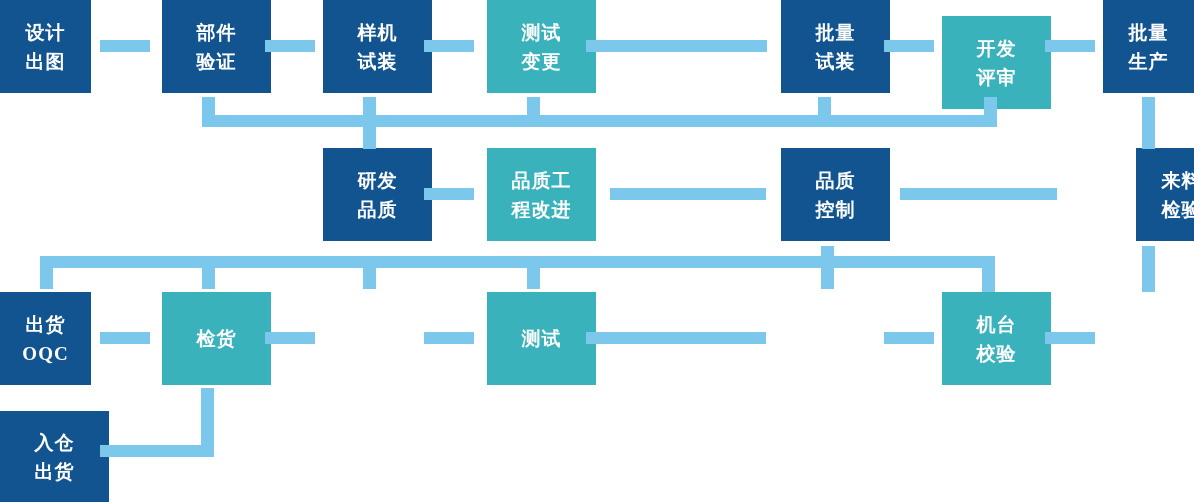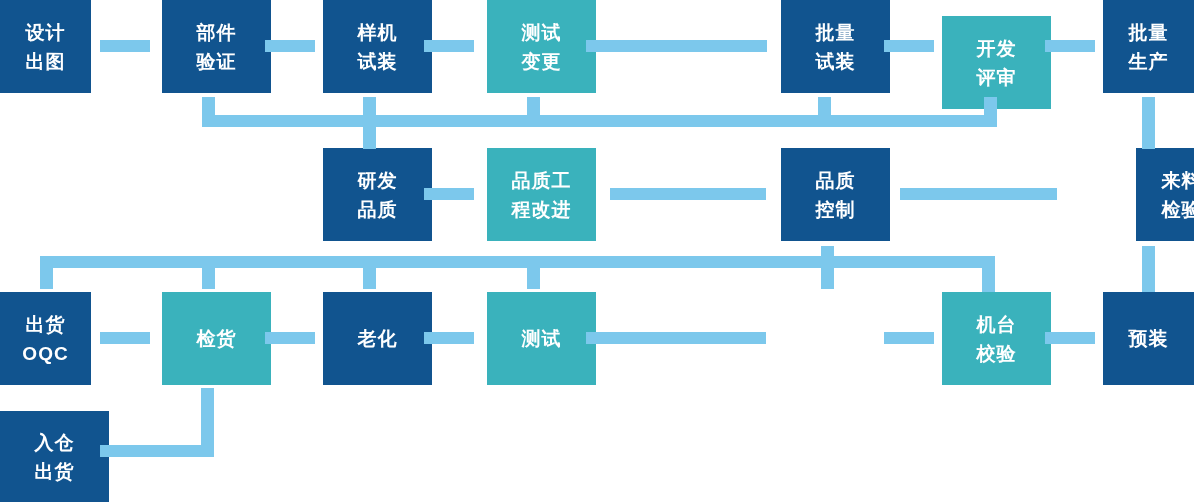--- a/index.html
+++ b/index.html
@@ -1,21 +1,21 @@
 <!DOCTYPE html>
 <html style="--dark: #11548F; --teal: #3AB2BC; --connector: #7CC8EC; --node-text: #FFFFFF; --background: #FFFFFF;"><head>
 <meta charset="utf-8">
 <style>
   :root{
     --dark:#11548F; --teal:#3AB2BC; --connector:#7CC8EC; --node-text:#FFFFFF; --background:#FFFFFF;
   }
   html,body{margin:0;padding:0;background:var(--background);}
   .canvas{
     position:relative;width:1194px;height:502px;overflow:hidden;background:var(--background);
-    font-family:Liberation Sans, sans-serif;
+    font-family:Liberation Serif, serif;
   }
   .node{
     position:absolute;width:109px;height:93px;
     display:flex;flex-direction:column;align-items:center;justify-content:center;
     color:var(--node-text);font-size:19px;font-weight:700;line-height:29px;
     letter-spacing:1px;text-align:center;
   }
   .node.dark{background:var(--dark);}
   .node.teal{background:var(--teal);}
   .node span{display:block;}
@@ -75,35 +75,27 @@
   </div>
 
   <div class="node dark" style="left:0;top:292px;width:91px">
     <span>出货</span>
       <span>OQC</span>
   </div>
   <div class="node teal" style="left:162px;top:292px">
     <span>检货</span>
       <span></span>
   </div>
-  <div class="node dark" style="left:323px;top:292px">
-    <span>老化</span>
-      <span></span>
-  </div>
   <div class="node teal" style="left:487px;top:292px">
     <span>测试</span>
       <span></span>
   </div>
   <div class="node teal" style="left:942px;top:292px">
     <span>机台</span>
       <span>校验</span>
-  </div>
-  <div class="node dark" style="left:1103px;top:292px;width:91px">
-    <span>预装</span>
-      <span></span>
   </div>
 
   <div class="node dark" style="left:0;top:411px;width:109px;height:91px">
     <span>入仓</span>
       <span>出货</span>
   </div>
 
   <div class="conn h" style="left:100px;top:40px;width:50px"></div>
   <div class="conn h" style="left:265px;top:40px;width:50px"></div>
   <div class="conn h" style="left:424px;top:40px;width:50px"></div>

